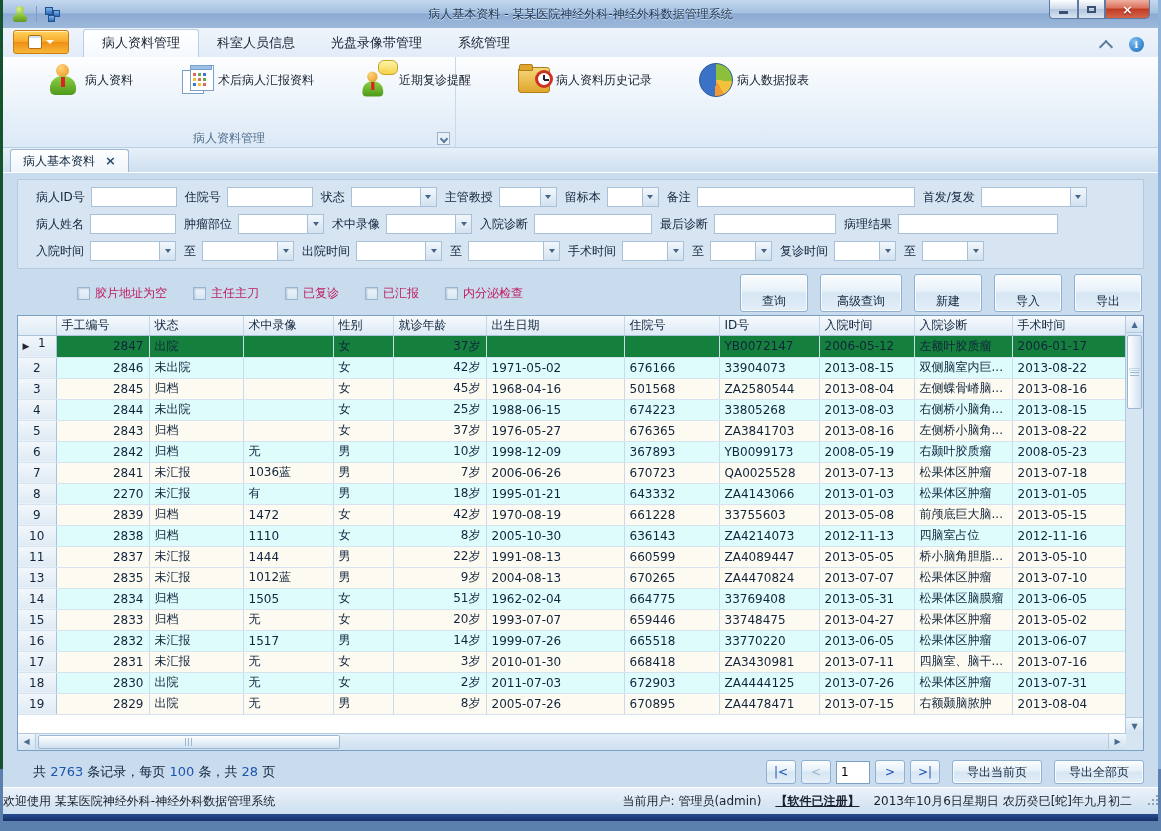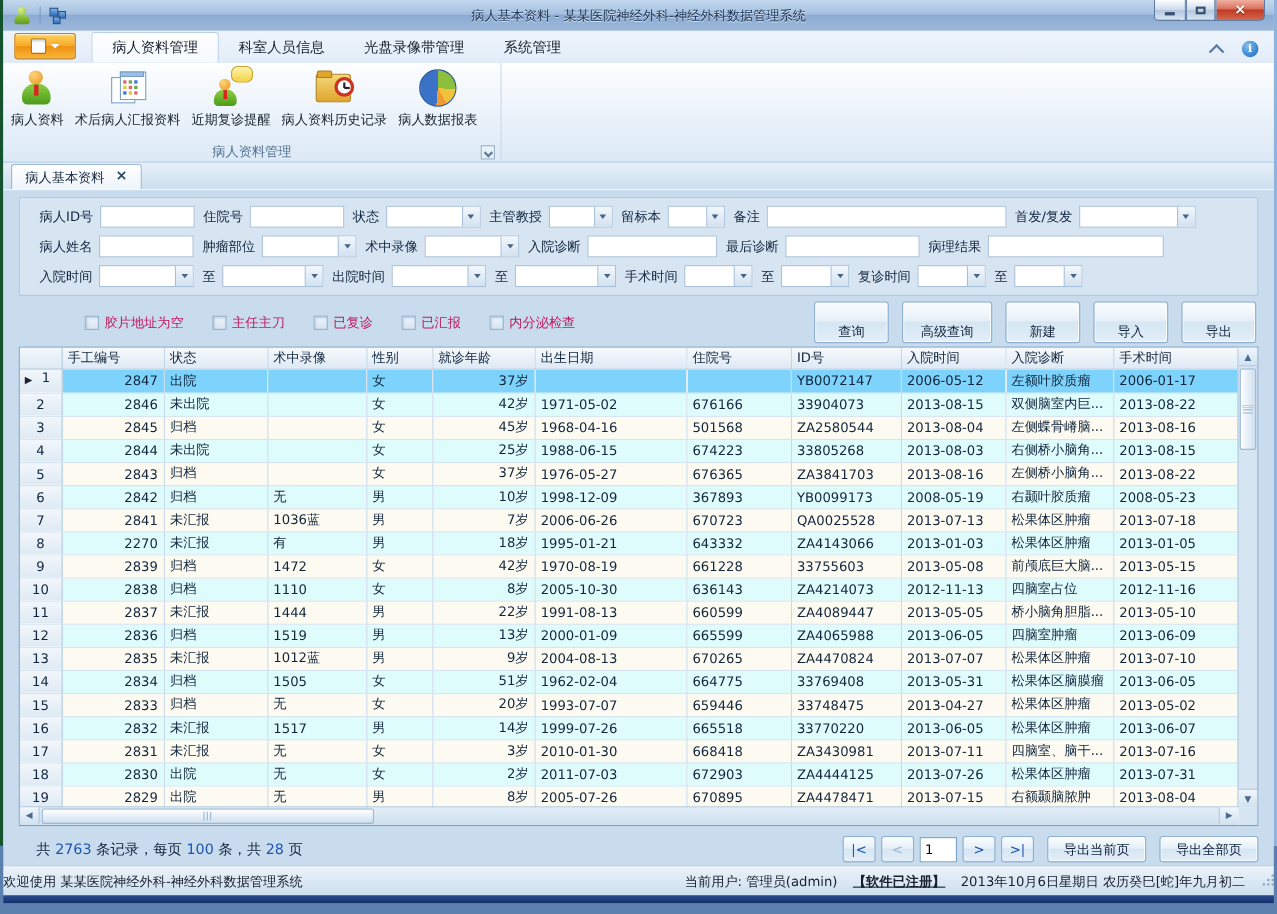--- a/index.html
+++ b/index.html
@@ -35,21 +35,21 @@
   .rtabs{display:flex;align-items:flex-end;height:100%;}
   .rtab{padding:4px 18px 5px 18px;font-size:13px;color:#15202e;cursor:default;}
   .rtab.active{background:linear-gradient(#ffffff,#f4f9fe);border:1px solid #b9cfe6;border-bottom:none;border-radius:3px 3px 0 0;}
   .strip-right{position:absolute;right:14px;bottom:5px;display:flex;align-items:center;gap:18px;}
   .chev{width:8px;height:8px;border:solid #5b7a9d;border-width:2px 2px 0 0;transform:rotate(-45deg);margin-top:4px;}
   .info{width:15px;height:15px;border-radius:50%;background:radial-gradient(circle at 35% 30%,#7fc0ee,#1565c0);color:#fff;font-size:10px;font-weight:bold;font-family:"DejaVu Serif",serif;display:flex;align-items:center;justify-content:center;}
   
   .ribbon{height:90px;flex:0 0 90px;background:linear-gradient(#fdfeff,#eaf2fa 55%,#dce9f6);border-bottom:1px solid #b9cfe4;display:flex;}
   .rgroup{width:452px;display:flex;flex-direction:column;border-right:1px solid #c8d9ea;}
   .rbtns{flex:1;display:flex;align-items:flex-start;padding:3px 2px 0 2px;}
-  .rbtn{display:flex;flex-direction:column;align-items:center;padding:2px 5px;gap:3px;}
+  .rbtn{display:flex;flex-direction:row;align-items:center;padding:2px 5px;gap:3px;margin-left:36px;}
   .ricon{width:36px;height:36px;display:flex;align-items:center;justify-content:center;}
   .rlabel{font-size:12px;color:#15202e;white-space:nowrap;}
   .rgroup-footer{height:17px;position:relative;display:flex;align-items:center;justify-content:center;}
   .rgroup-label{font-size:12px;color:#50708f;}
   .dlg-launcher{position:absolute;right:5px;top:2px;width:11px;height:11px;border:1px solid #9ab2c9;background:#e8f1f8;display:flex;align-items:center;justify-content:center;}
   .dlg-launcher i{width:4px;height:4px;border-left:2px solid #5b7a9d;border-top:2px solid #5b7a9d;transform:rotate(225deg);display:block;}
   
   .ic-person{position:relative;width:34px;height:34px;}
   .ic-person .hd{position:absolute;left:9px;top:1px;width:13px;height:13px;border-radius:50%;background:radial-gradient(circle at 35% 30%,#ffd37a,#e8941c);}
   .ic-person .bd{position:absolute;left:3px;top:13px;width:26px;height:19px;border-radius:12px 12px 5px 5px;background:linear-gradient(#8fd044,#4c9a1a);}
@@ -95,21 +95,21 @@
   .grid-wrap{position:relative;margin-top:8px;height:436px;box-sizing:border-box;border:1px solid #7aa0c6;background:#fff;overflow:hidden;}
   .grid-table{border-collapse:collapse;table-layout:fixed;width:1108px;}
   .grid-table th{height:19px;box-sizing:border-box;background:linear-gradient(#f7fafd,#dde9f4);border-right:1px solid #c3d7e8;border-bottom:1px solid #a9c4da;font-size:12px;font-weight:normal;color:#10243c;text-align:left;padding:0 5px;white-space:nowrap;overflow:hidden;}
   .grid-table td{height:21px;box-sizing:border-box;border-right:1px solid #c9dbea;border-bottom:1px solid #d5e4f0;font-size:12px;color:#10243c;padding:0 5px;white-space:nowrap;overflow:hidden;}
   .grid-table td.gut,.grid-table th.gut{background:linear-gradient(#f2f7fb,#dfeaf4);border-right:1px solid #a9c4da;text-align:center;padding:0 3px;}
   .grid-table td.gut{display:table-cell;}
   .row-arrow{float:left;font-size:9px;color:#223;line-height:21px;width:10px;}
   .row-num{font-size:12px;color:#10243c;}
   tr.cream td{background:#fdfbf1;}
   tr.cyan td{background:#defcfc;}
-  tr.sel td{background:#7dd3fc;}
+  tr.sel td{background:#15803d;}
   tr.cream td.gut,tr.cyan td.gut,tr.sel td.gut{background:linear-gradient(#f2f7fb,#dfeaf4);}
   td.r,th.r-h{text-align:right;}
   
   .vscroll{position:absolute;top:0;right:0;bottom:16px;width:17px;background:#d6e5f2;border-left:1px solid #b3cade;display:flex;flex-direction:column;align-items:center;}
   .sc-btn{width:17px;height:16px;display:flex;align-items:center;justify-content:center;background:linear-gradient(#f0f6fb,#d2e2f0);border-bottom:1px solid #b3cade;font-size:8px;color:#4a6a8f;}
   .vscroll .sc-btn.dn{position:absolute;bottom:0;border-top:1px solid #b3cade;border-bottom:none;}
   .v-thumb{margin-top:2px;width:13px;height:72px;border:1px solid #9ab8d4;border-radius:2px;background:linear-gradient(90deg,#ffffff,#cfe0f0);position:relative;}
   .v-thumb:after{content:"";position:absolute;left:2px;right:2px;top:33px;height:1px;box-shadow:0 0 0 .5px #9ab8d4,0 3px 0 0 #9ab8d4,0 6px 0 0 #9ab8d4;}
   .hscroll{position:absolute;left:0;right:17px;bottom:0;height:16px;background:linear-gradient(#e3eef8,#cfe0ef);border-top:1px solid #b3cade;}
   .hscroll .sc-btn{position:absolute;top:0;height:15px;border-bottom:none;}
@@ -583,34 +583,20 @@
               <td>1444</td>
               <td>男</td>
               <td class="r">22岁</td>
               <td>1991-08-13</td>
               <td>660599</td>
               <td>ZA4089447</td>
               <td>2013-05-05</td>
               <td>桥小脑角胆脂...</td>
               <td>2013-05-10</td>
             </tr>
-            <tr class="cyan">
-              <td class="gut"><span class="row-num">12</span></td>
-              <td class="r">2836</td>
-              <td>归档</td>
-              <td>1519</td>
-              <td>男</td>
-              <td class="r">13岁</td>
-              <td>2000-01-09</td>
-              <td>665599</td>
-              <td>ZA4065988</td>
-              <td>2013-06-05</td>
-              <td>四脑室肿瘤</td>
-              <td>2013-06-09</td>
-            </tr>
             <tr class="cream">
               <td class="gut"><span class="row-num">13</span></td>
               <td class="r">2835</td>
               <td>未汇报</td>
               <td>1012蓝</td>
               <td>男</td>
               <td class="r">9岁</td>
               <td>2004-08-13</td>
               <td>670265</td>
               <td>ZA4470824</td>

